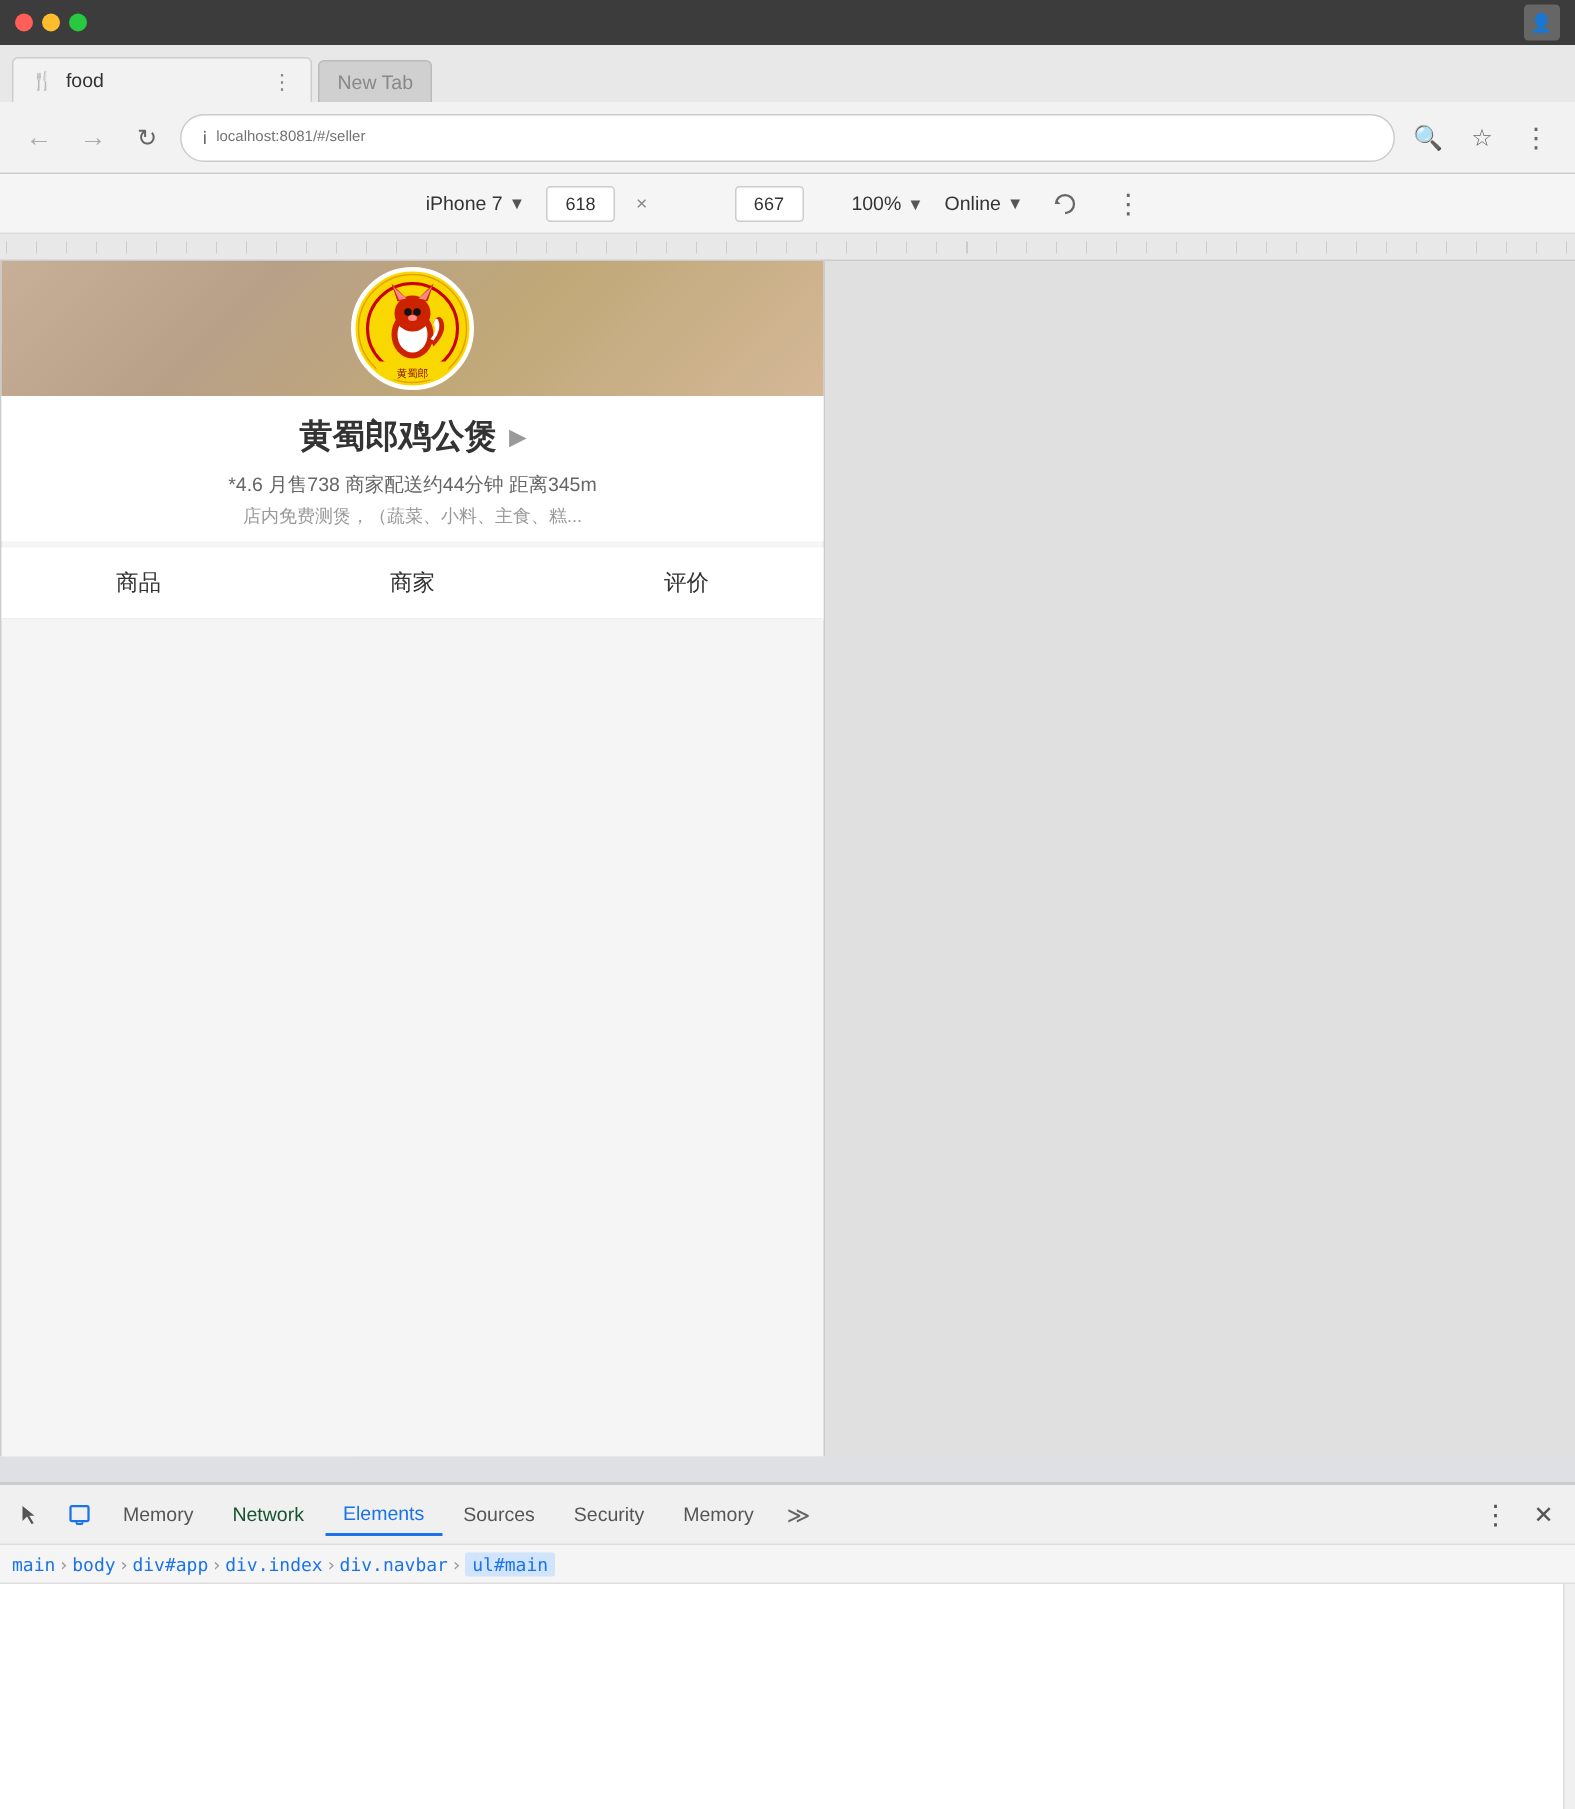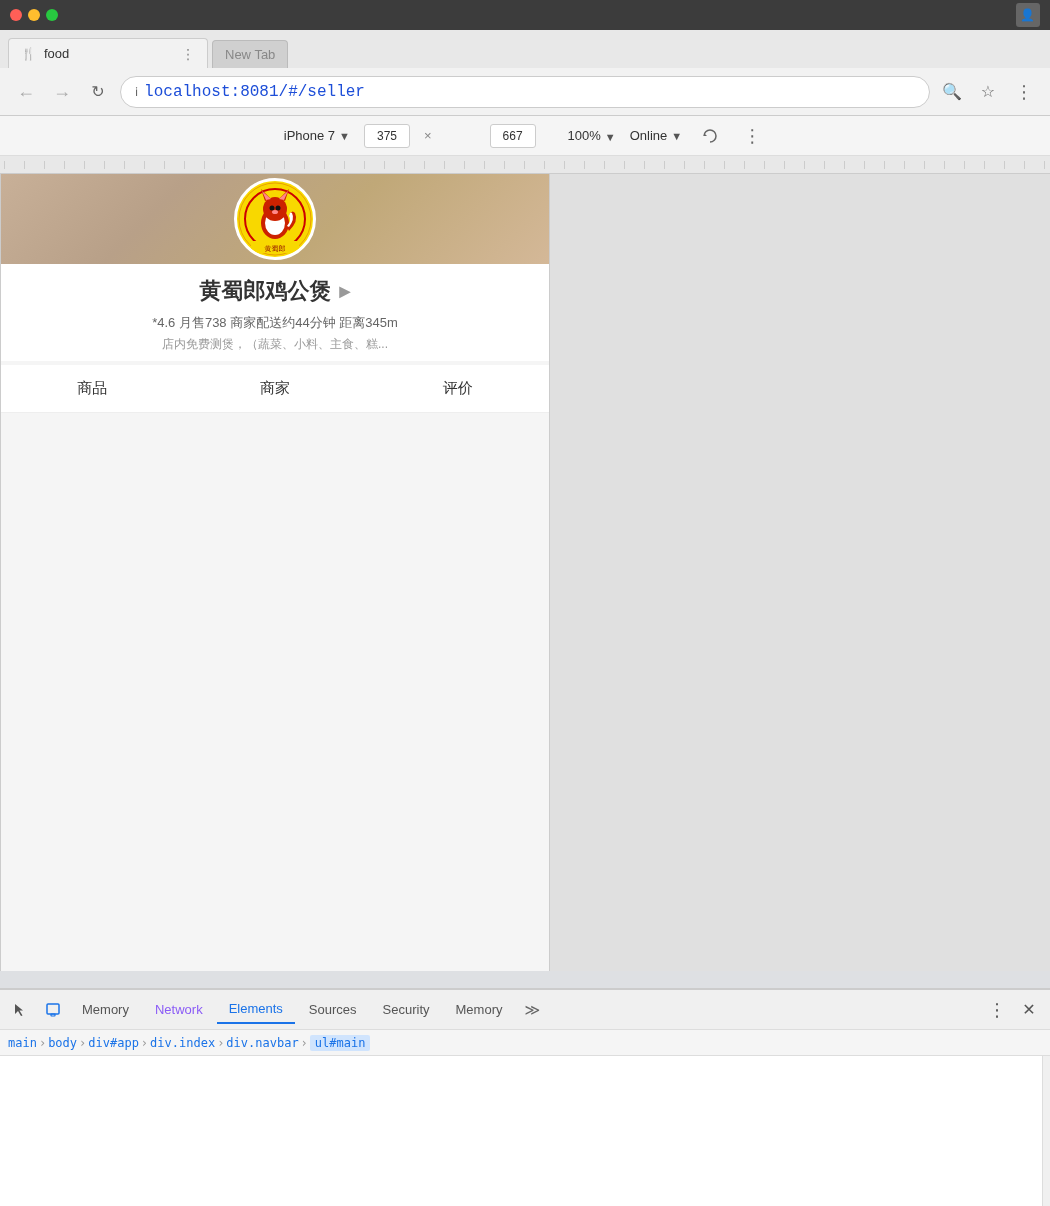--- a/index.html
+++ b/index.html
@@ -29,34 +29,34 @@
       <span>New Tab</span>
     </div>
   </div>
 
   <div style="height:48px;background:#f2f2f2;display:flex;align-items:center;padding:0 12px;gap:8px;border-bottom:1px solid #ccc;">
     <div style="width:28px;height:28px;display:flex;align-items:center;justify-content:center;color:#aaa;font-size:18px;cursor:pointer;">←</div>
     <div style="width:28px;height:28px;display:flex;align-items:center;justify-content:center;color:#aaa;font-size:18px;cursor:pointer;">→</div>
     <div style="width:28px;height:28px;display:flex;align-items:center;justify-content:center;color:#666;font-size:16px;cursor:pointer;">↻</div>
     <div style="flex:1;height:32px;border:1px solid #ccc;border-radius:16px;background:white;display:flex;align-items:center;padding:0 14px;gap:6px;">
       <span style="color:#666;font-size:12px;">ℹ</span>
-      <span style="font-size:16px;color:#1d4ed8;font-family:Liberation Mono, monospace;">localhost:8081/#/seller</span>
+      <span style="font-size:10px;color:#737373;">localhost:8081/#/seller</span>
     </div>
     <div style="width:28px;height:28px;display:flex;align-items:center;justify-content:center;color:#666;font-size:16px;">🔍</div>
     <div style="width:28px;height:28px;display:flex;align-items:center;justify-content:center;color:#666;font-size:16px;">☆</div>
     <div style="width:28px;height:28px;display:flex;align-items:center;justify-content:center;color:#666;font-size:18px;">⋮</div>
   </div>
 
   <div style="height:40px;background:#f5f5f5;display:flex;align-items:center;justify-content:center;gap:14px;border-bottom:1px solid #ddd;font-size:13px;color:#333;">
     <div style="display:flex;align-items:center;gap:4px;cursor:pointer;">
       <span style="font-size:13px;">iPhone 7</span>
       <span style="font-size:11px;color:#555;">▼</span>
     </div>
     <div style="width:46px;height:24px;border:1px solid #ccc;border-radius:3px;background:white;display:flex;align-items:center;justify-content:center;font-size:12px;cursor:text;">
-      <span>375</span>
+      <span>618</span>
     </div>
     <span style="color:#888;font-size:13px;">×</span>
     <div style="width:46px;height:24px;border:1px solid #ccc;border-radius:3px;background:white;display:flex;align-items:center;justify-content:center;font-size:12px;cursor:text;margin-left:44px;">
       <span>667</span>
     </div>
     <div style="display:flex;align-items:flex-end;gap:4px;cursor:pointer;margin-left:18px;">
       <span>100%</span>
       <span style="font-size:11px;color:#555;">▼</span>
     </div>
     <div style="display:flex;align-items:center;gap:4px;cursor:pointer;">
@@ -160,21 +160,21 @@
         </div>
         <div style="width:30px;height:30px;display:flex;align-items:center;justify-content:center;color:#1a73e8;font-size:14px;cursor:pointer;border-radius:3px;">
           <svg width="16" height="16" viewBox="0 0 16 16">
             <rect x="2" y="2" width="12" height="10" rx="1" fill="none" stroke="#1a73e8" stroke-width="1.5"></rect>
             <rect x="6" y="12" width="4" height="2" rx="0.5" fill="none" stroke="#1a73e8" stroke-width="1.2"></rect>
           </svg>
         </div>
         <div style="padding:6px 12px;font-size:13px;color:#555;cursor:pointer;">
           <span>Memory</span>
         </div>
-        <div style="padding:6px 12px;font-size:13px;color:#8b5cf6;cursor:pointer;">
+        <div style="padding:6px 12px;font-size:13px;color:#14532d;cursor:pointer;">
           <span>Network</span>
         </div>
         <div style="padding:6px 12px;font-size:13px;color:#1a73e8;cursor:pointer;border-bottom:2px solid #1a73e8;">
           <span>Elements</span>
         </div>
         <div style="padding:6px 12px;font-size:13px;color:#555;cursor:pointer;">
           <span>Sources</span>
         </div>
         <div style="padding:6px 12px;font-size:13px;color:#555;cursor:pointer;">
           <span>Security</span>

